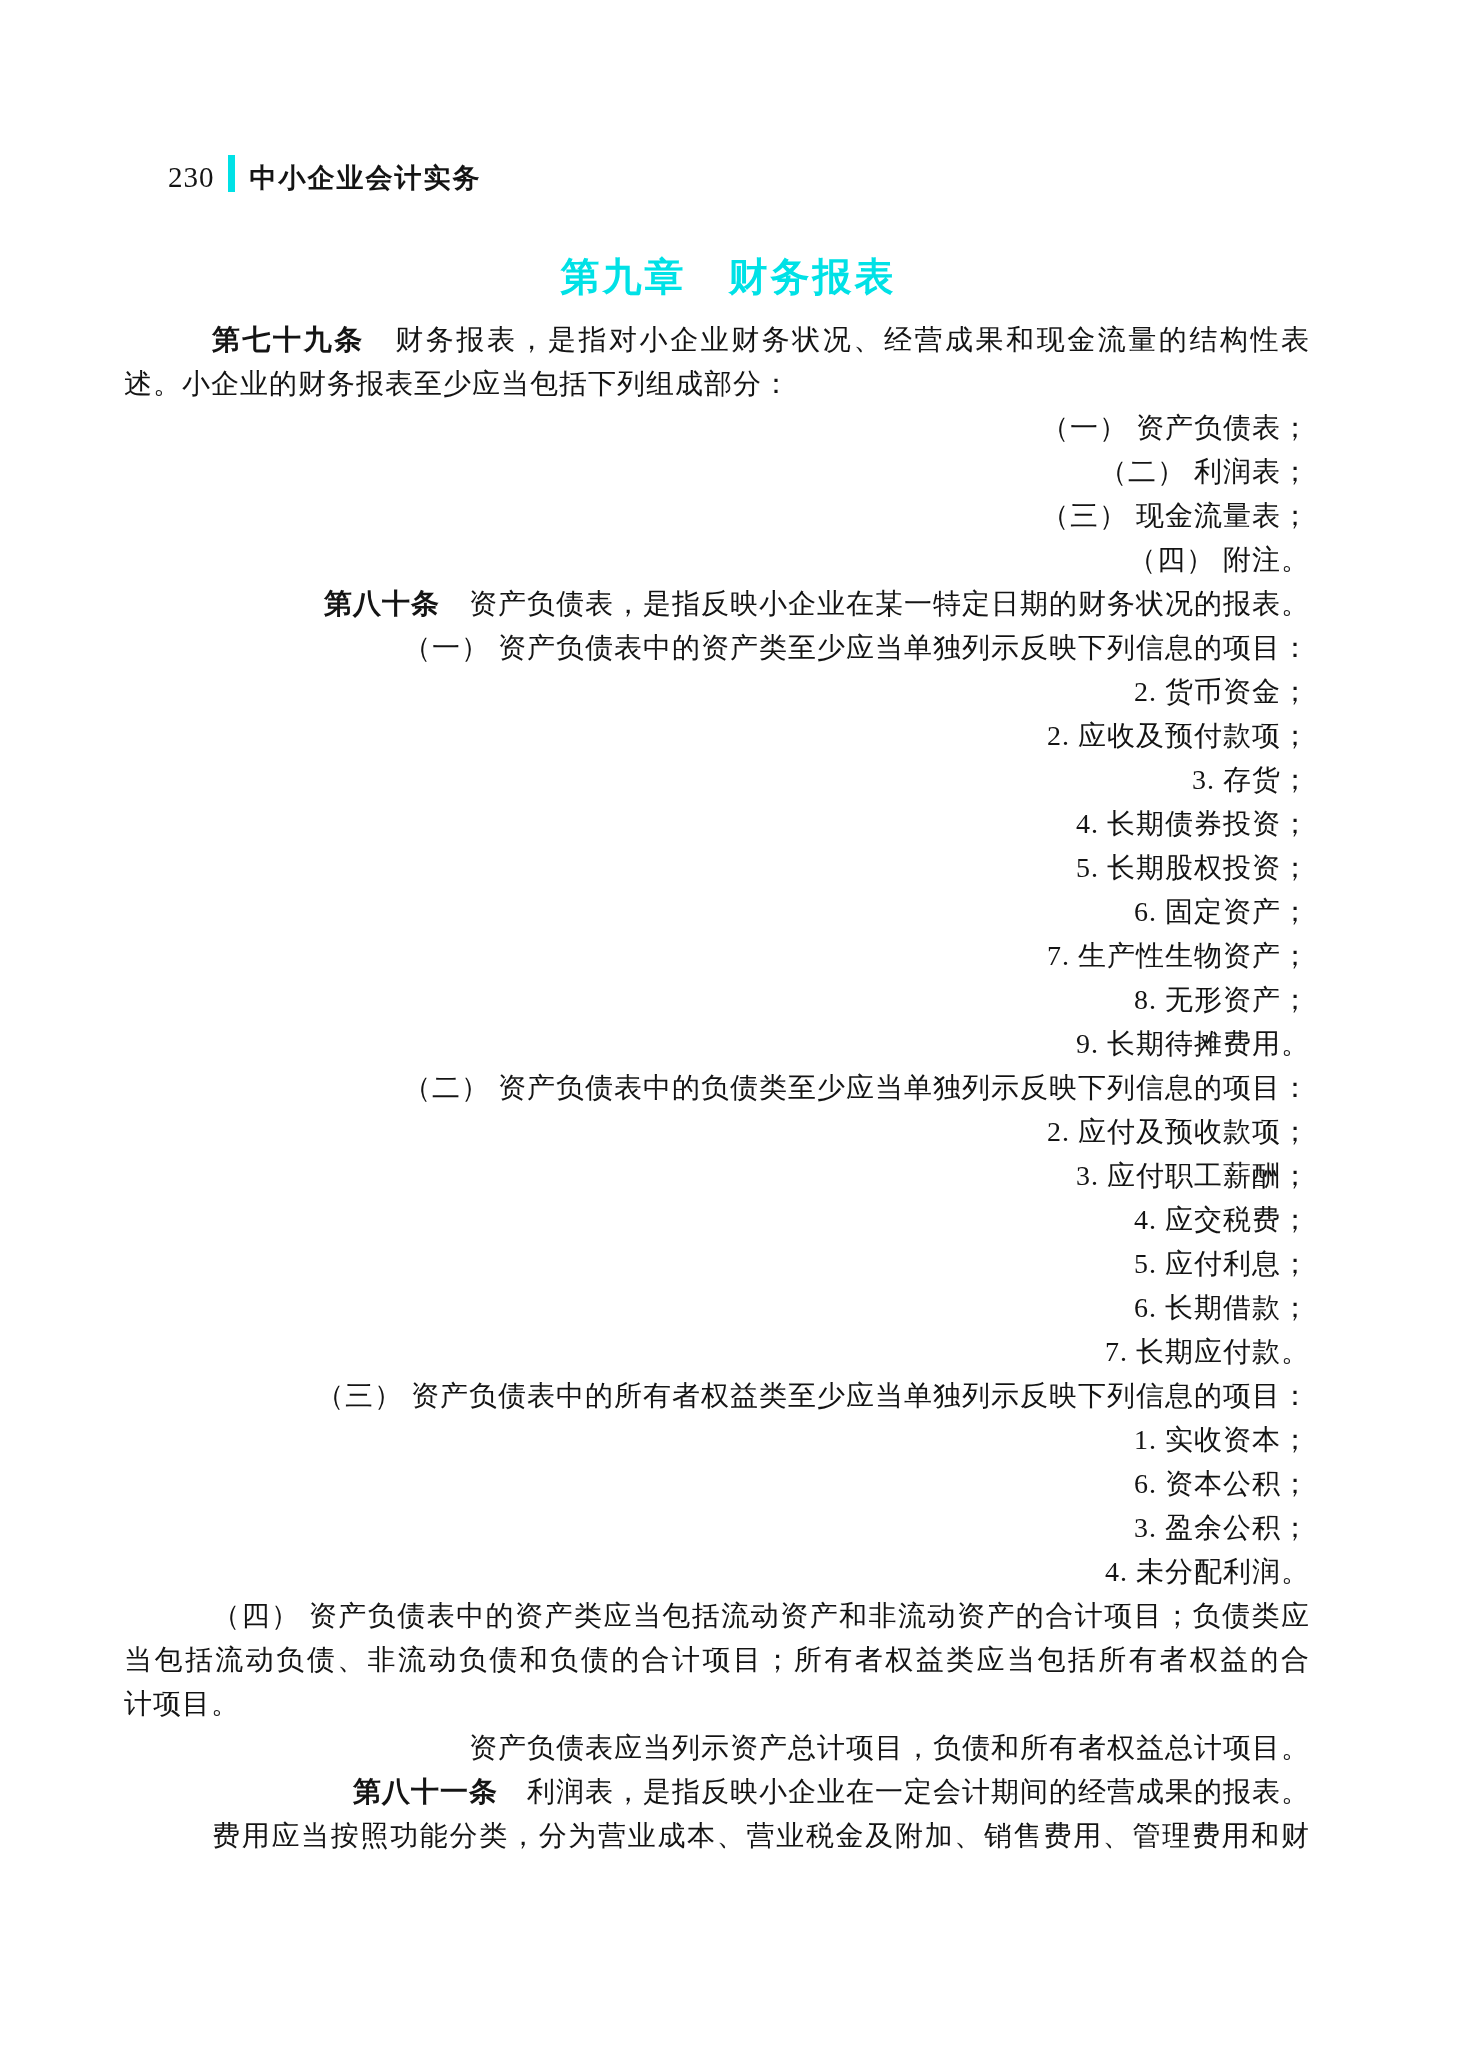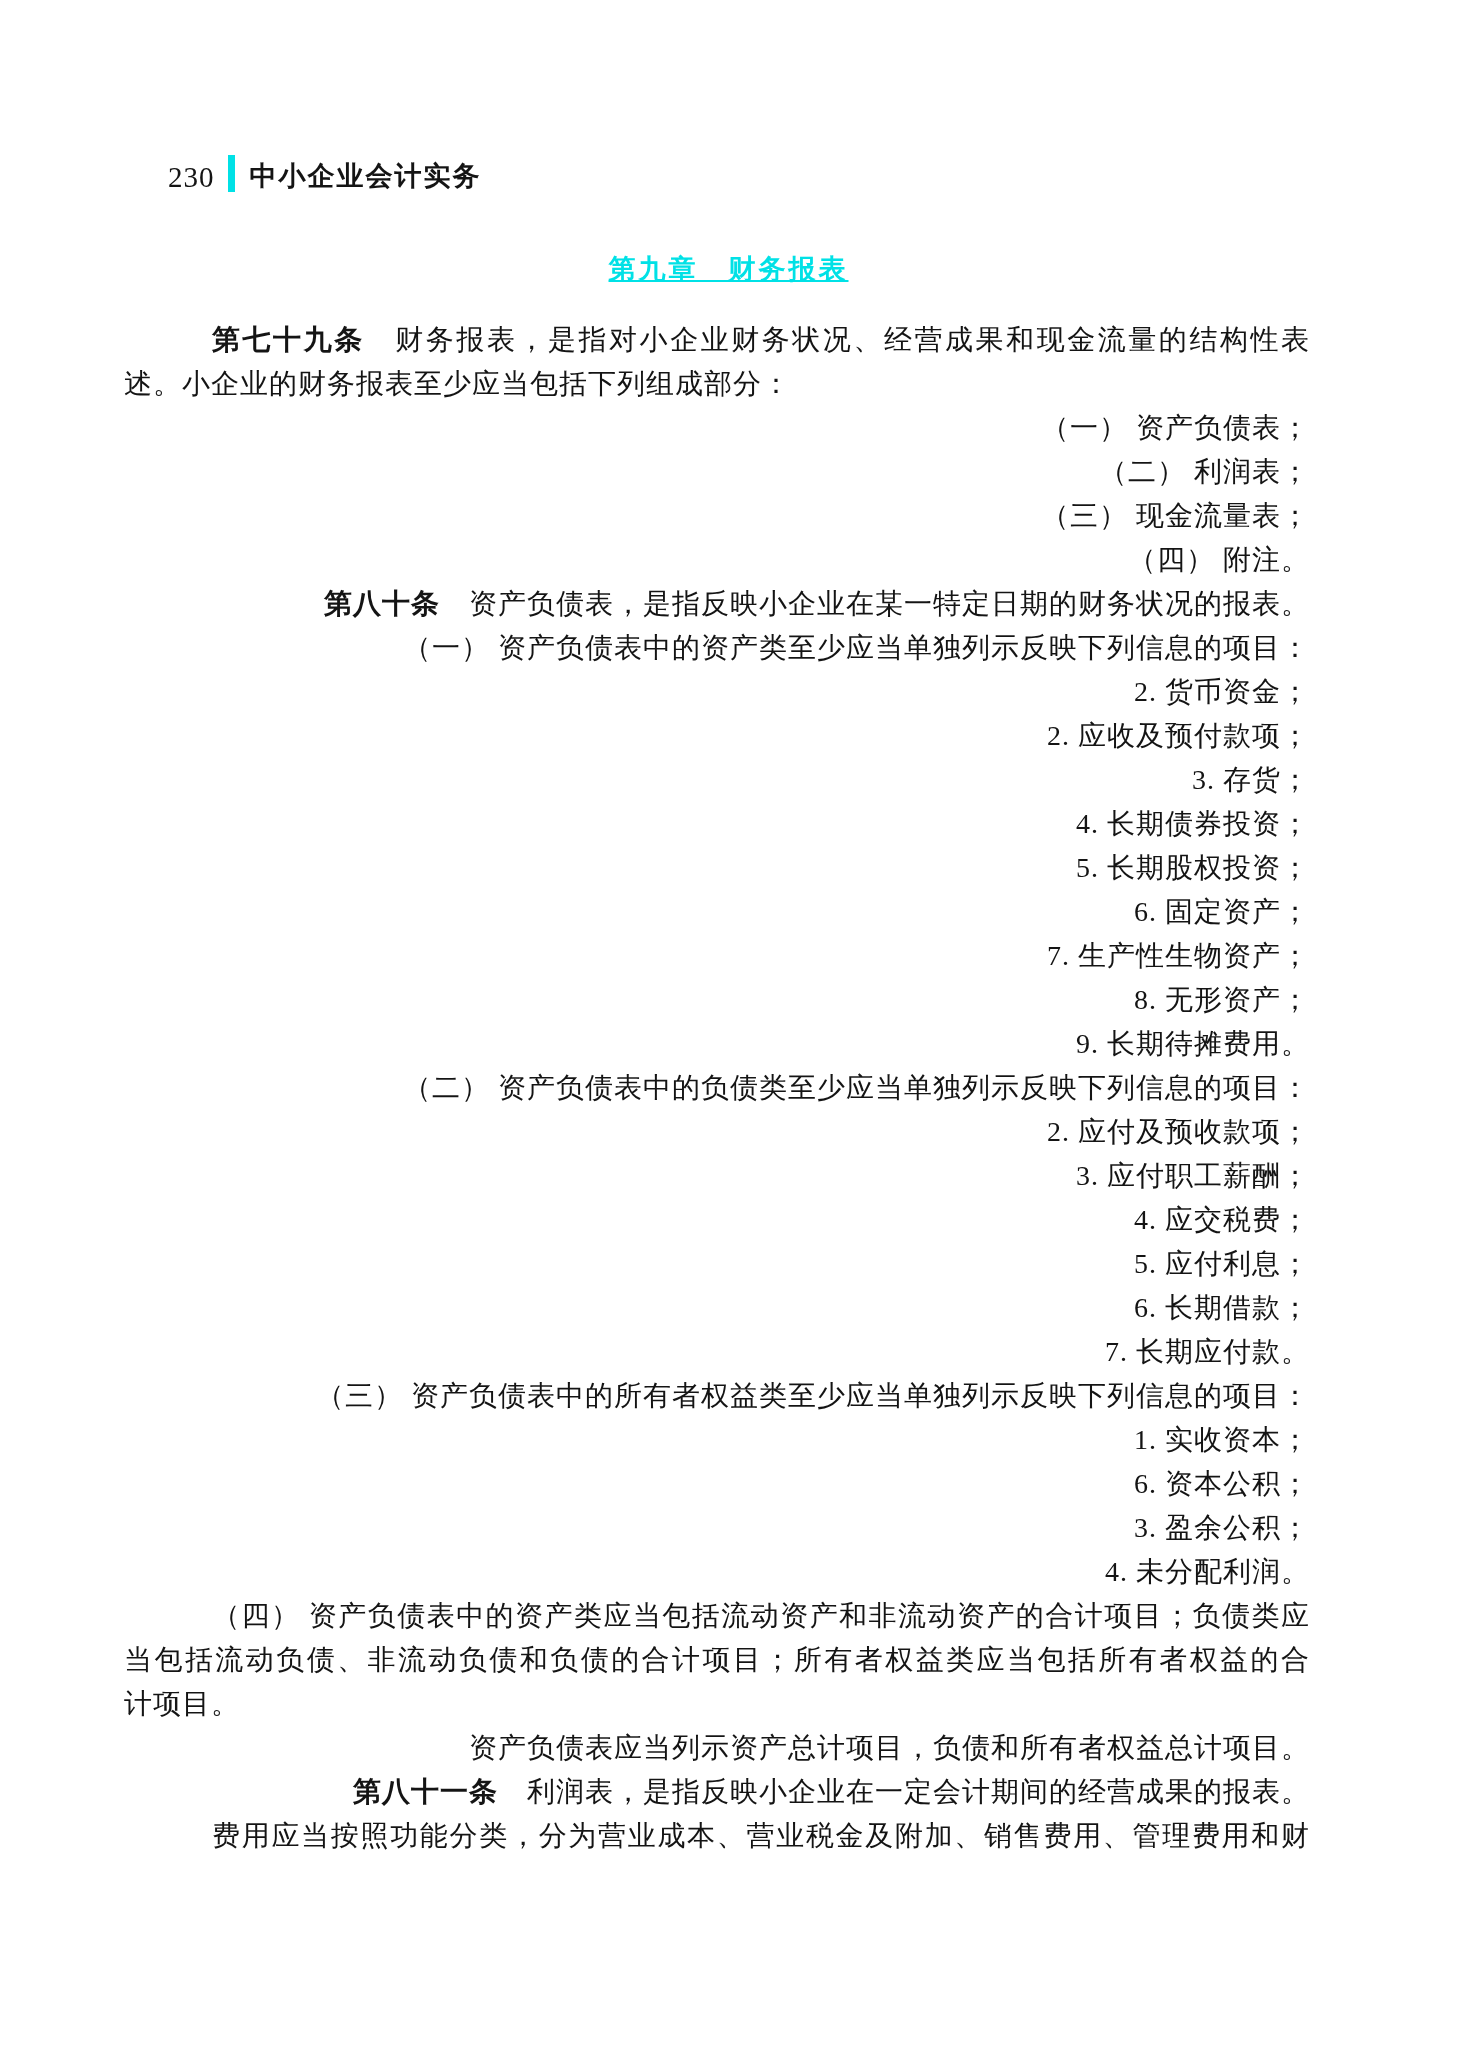--- a/index.html
+++ b/index.html
@@ -12,28 +12,28 @@
   .running-header {
     position:absolute; top:150px; left:168px;
     display:flex; align-items:flex-end; height:42px;
   }
   .page-num { font-size:29px; letter-spacing:1px; line-height:1; }
   .header-bar {
     width:7px; height:37px; background:var(--accent);
     margin:0 15px 0 13px;
   }
   .book-title {
-    font-family:Liberation Mono, monospace;
+    font-family:Liberation Serif, serif;
     font-weight:600; font-size:27px; letter-spacing:2px; line-height:1;margin-top:20px;
   }
   .chapter-title {
     position:absolute; top:252px; left:0; width:100%;
     text-align:center; color:var(--accent);
     font-family:"Liberation Sans","DejaVu Sans",sans-serif;
-    font-weight:bold; font-size:27px; letter-spacing:3px; line-height:1.3;text-decoration:underline;
+    font-weight:bold; font-size:39px; letter-spacing:3px; line-height:1.3;
   }
   .body-text {
     position:absolute; top:318px; left:124px; width:1186px;
     font-size:28px; line-height:44px; letter-spacing:1px;
   }
   .line { white-space:normal; }
   .line.indent { text-indent:88px;text-align:right; }
   .line.fill { text-align:justify; text-align-last:justify; }
   .art-num {
     font-family:Liberation Sans, sans-serif;

